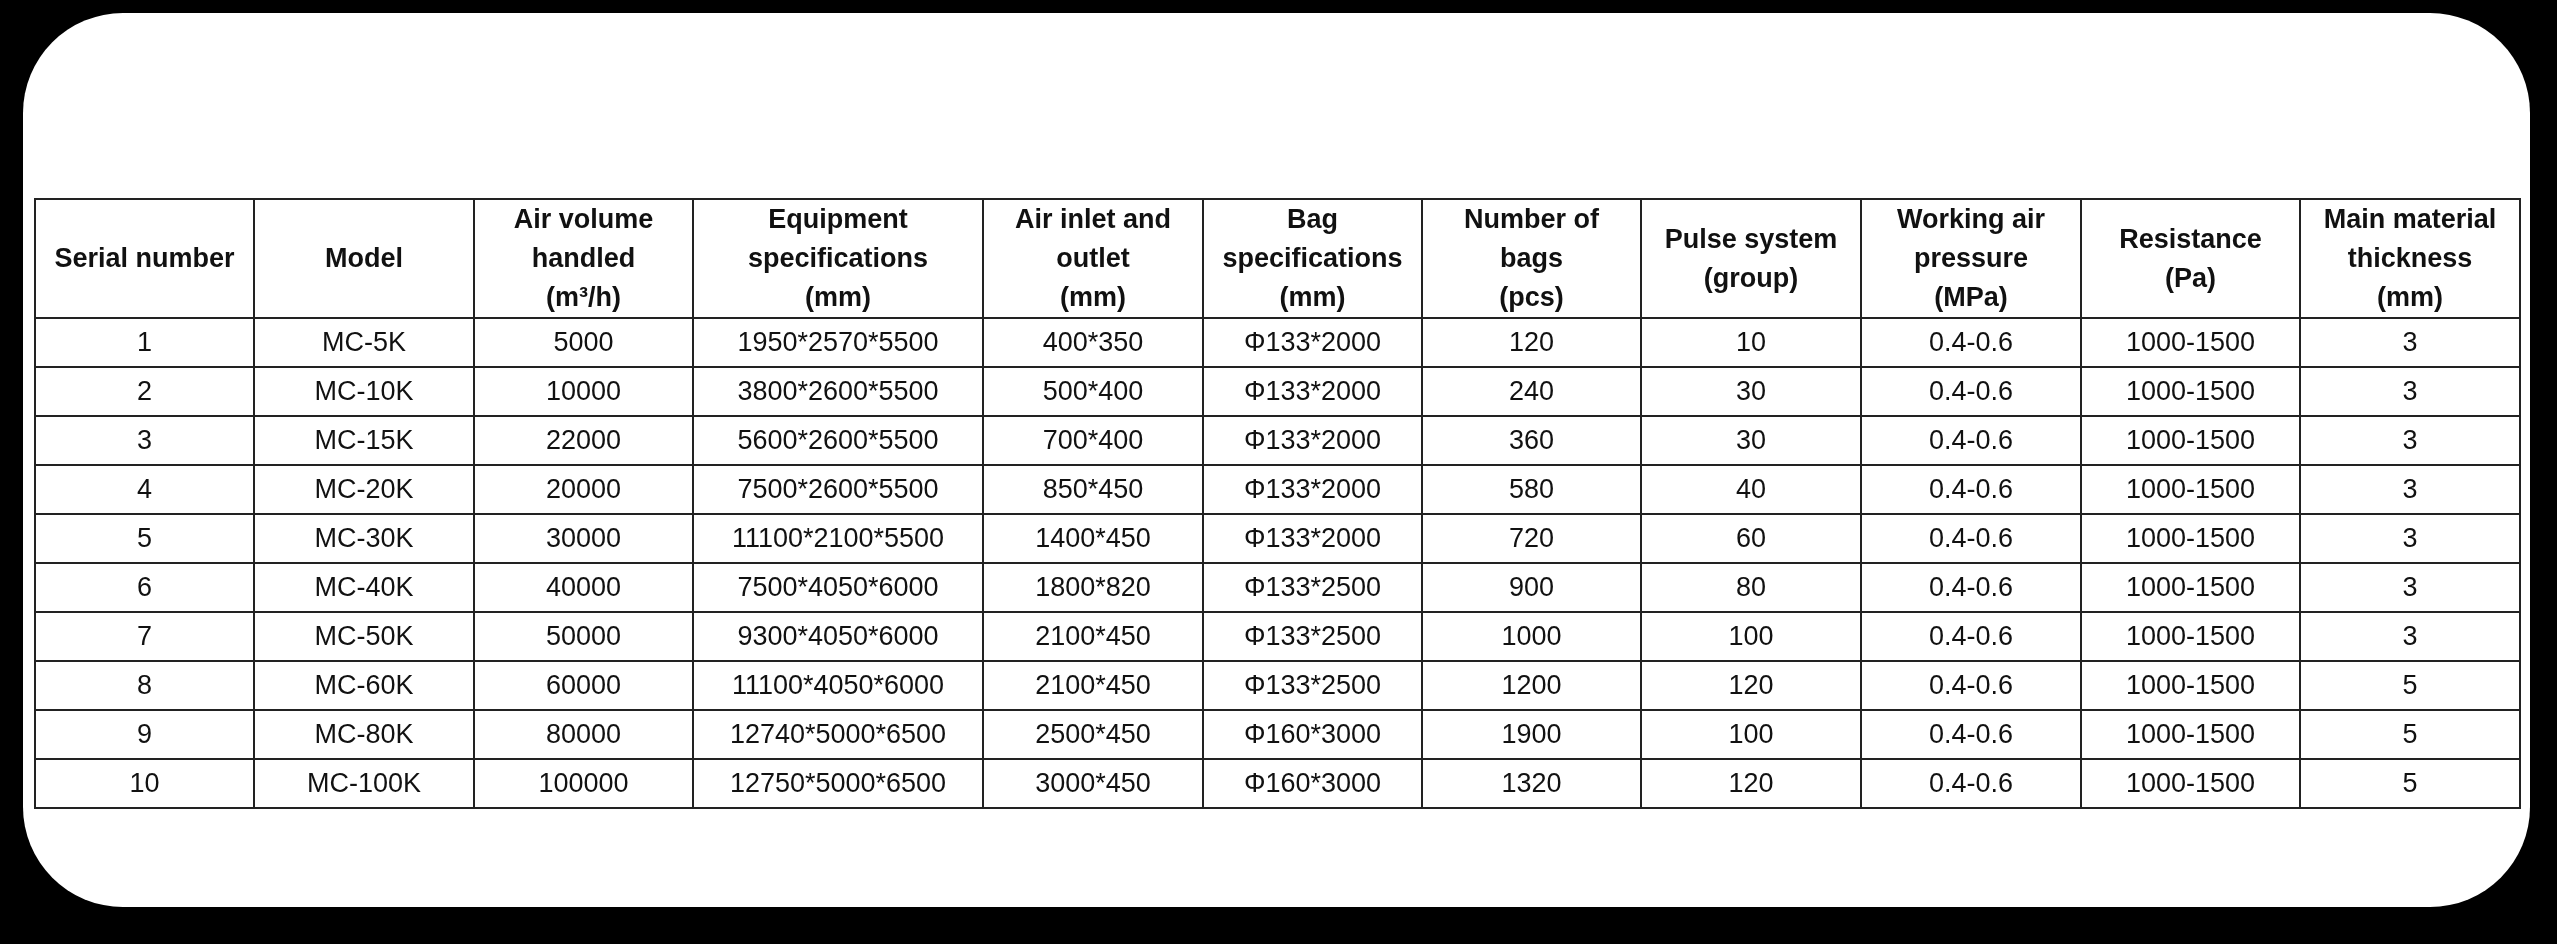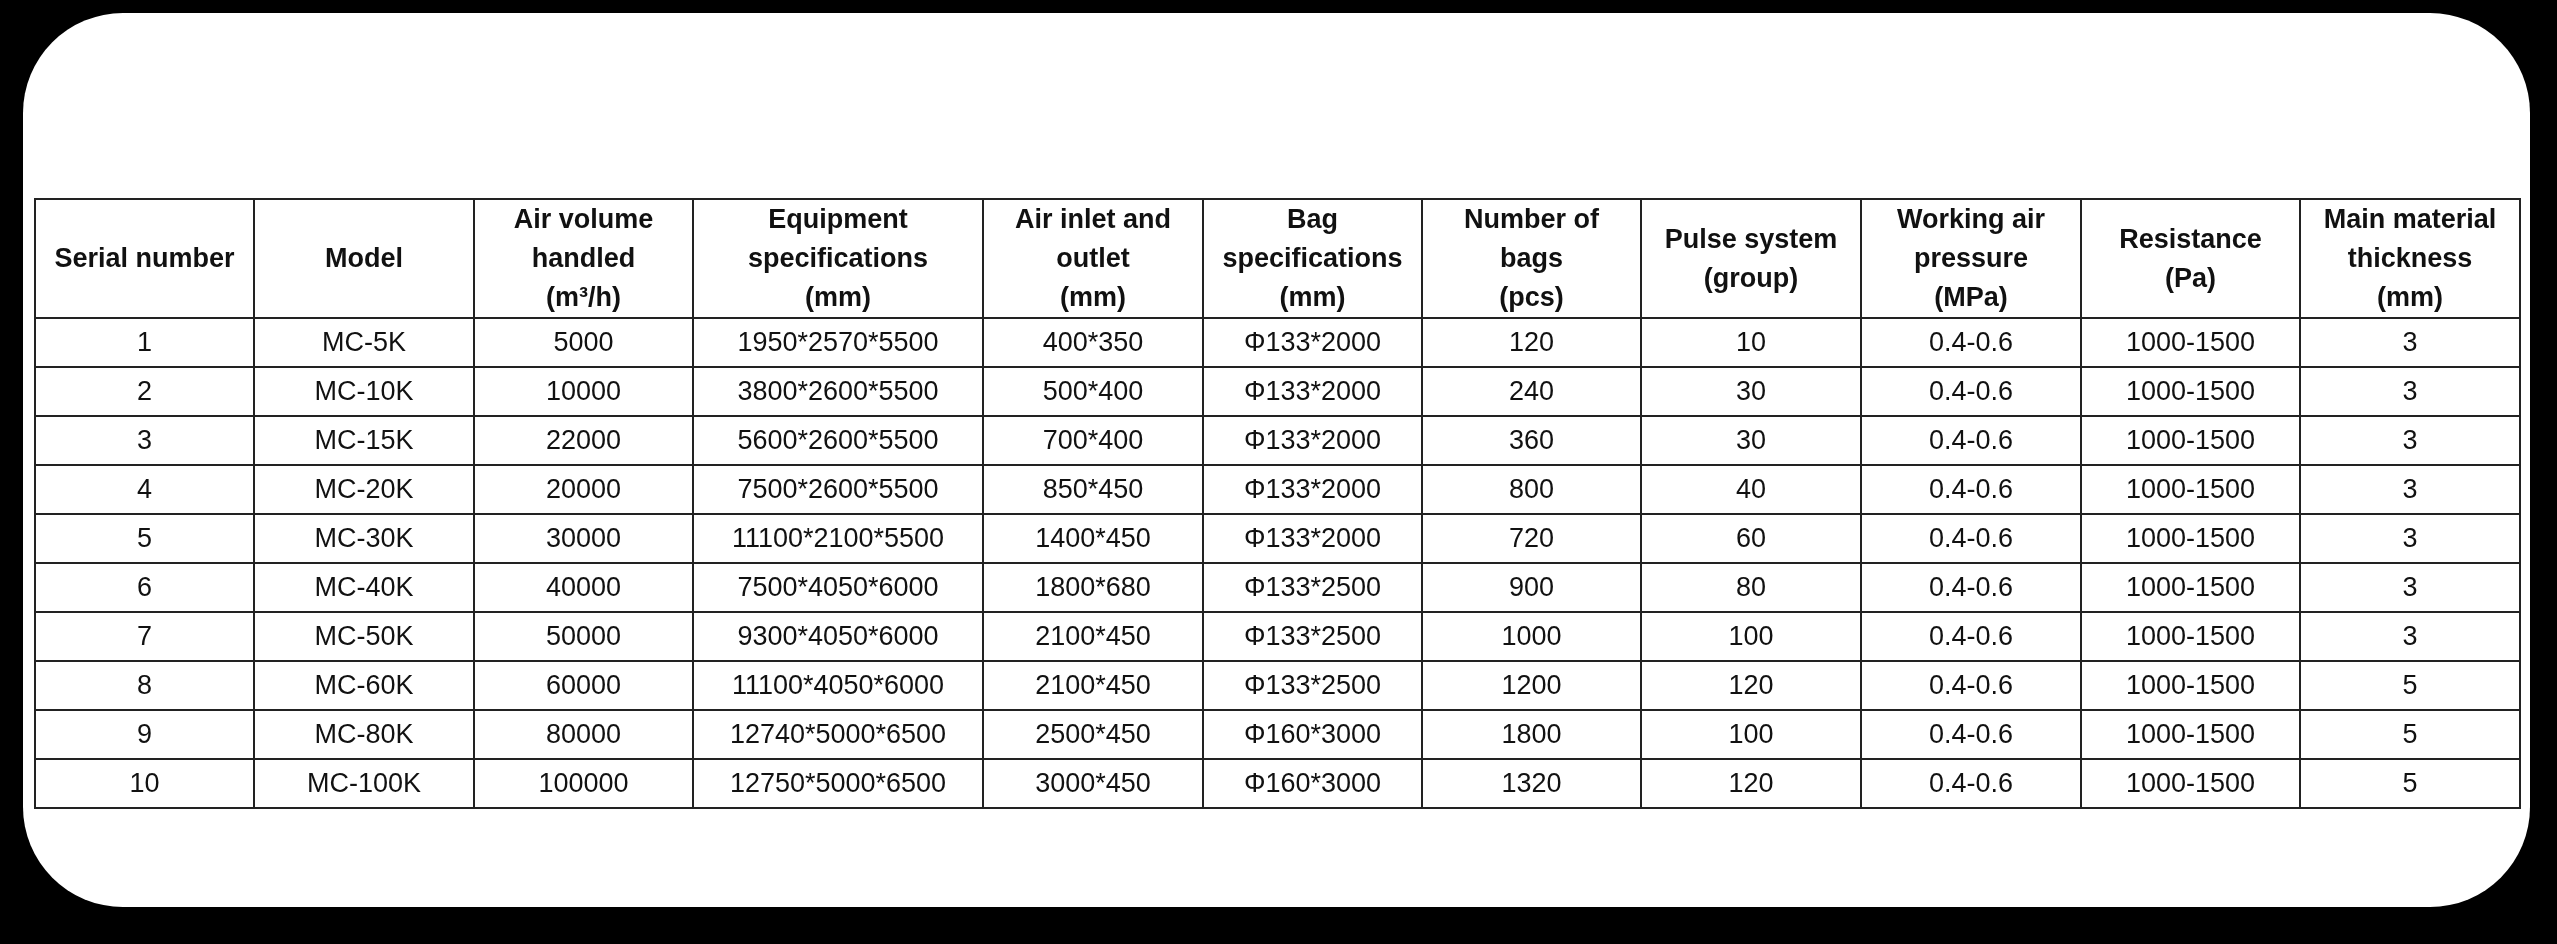--- a/index.html
+++ b/index.html
@@ -143,21 +143,21 @@
         <td>1000-1500</td>
         <td>3</td>
       </tr>
       <tr>
         <td>4</td>
         <td>MC-20K</td>
         <td>20000</td>
         <td>7500*2600*5500</td>
         <td>850*450</td>
         <td>Φ133*2000</td>
-        <td>800</td>
+        <td>580</td>
         <td>40</td>
         <td>0.4-0.6</td>
         <td>1000-1500</td>
         <td>3</td>
       </tr>
       <tr>
         <td>5</td>
         <td>MC-30K</td>
         <td>30000</td>
         <td>11100*2100*5500</td>
@@ -167,21 +167,21 @@
         <td>60</td>
         <td>0.4-0.6</td>
         <td>1000-1500</td>
         <td>3</td>
       </tr>
       <tr>
         <td>6</td>
         <td>MC-40K</td>
         <td>40000</td>
         <td>7500*4050*6000</td>
-        <td>1800*680</td>
+        <td>1800*820</td>
         <td>Φ133*2500</td>
         <td>900</td>
         <td>80</td>
         <td>0.4-0.6</td>
         <td>1000-1500</td>
         <td>3</td>
       </tr>
       <tr>
         <td>7</td>
         <td>MC-50K</td>
@@ -208,21 +208,21 @@
         <td>1000-1500</td>
         <td>5</td>
       </tr>
       <tr>
         <td>9</td>
         <td>MC-80K</td>
         <td>80000</td>
         <td>12740*5000*6500</td>
         <td>2500*450</td>
         <td>Φ160*3000</td>
-        <td>1800</td>
+        <td>1900</td>
         <td>100</td>
         <td>0.4-0.6</td>
         <td>1000-1500</td>
         <td>5</td>
       </tr>
       <tr>
         <td>10</td>
         <td>MC-100K</td>
         <td>100000</td>
         <td>12750*5000*6500</td>

